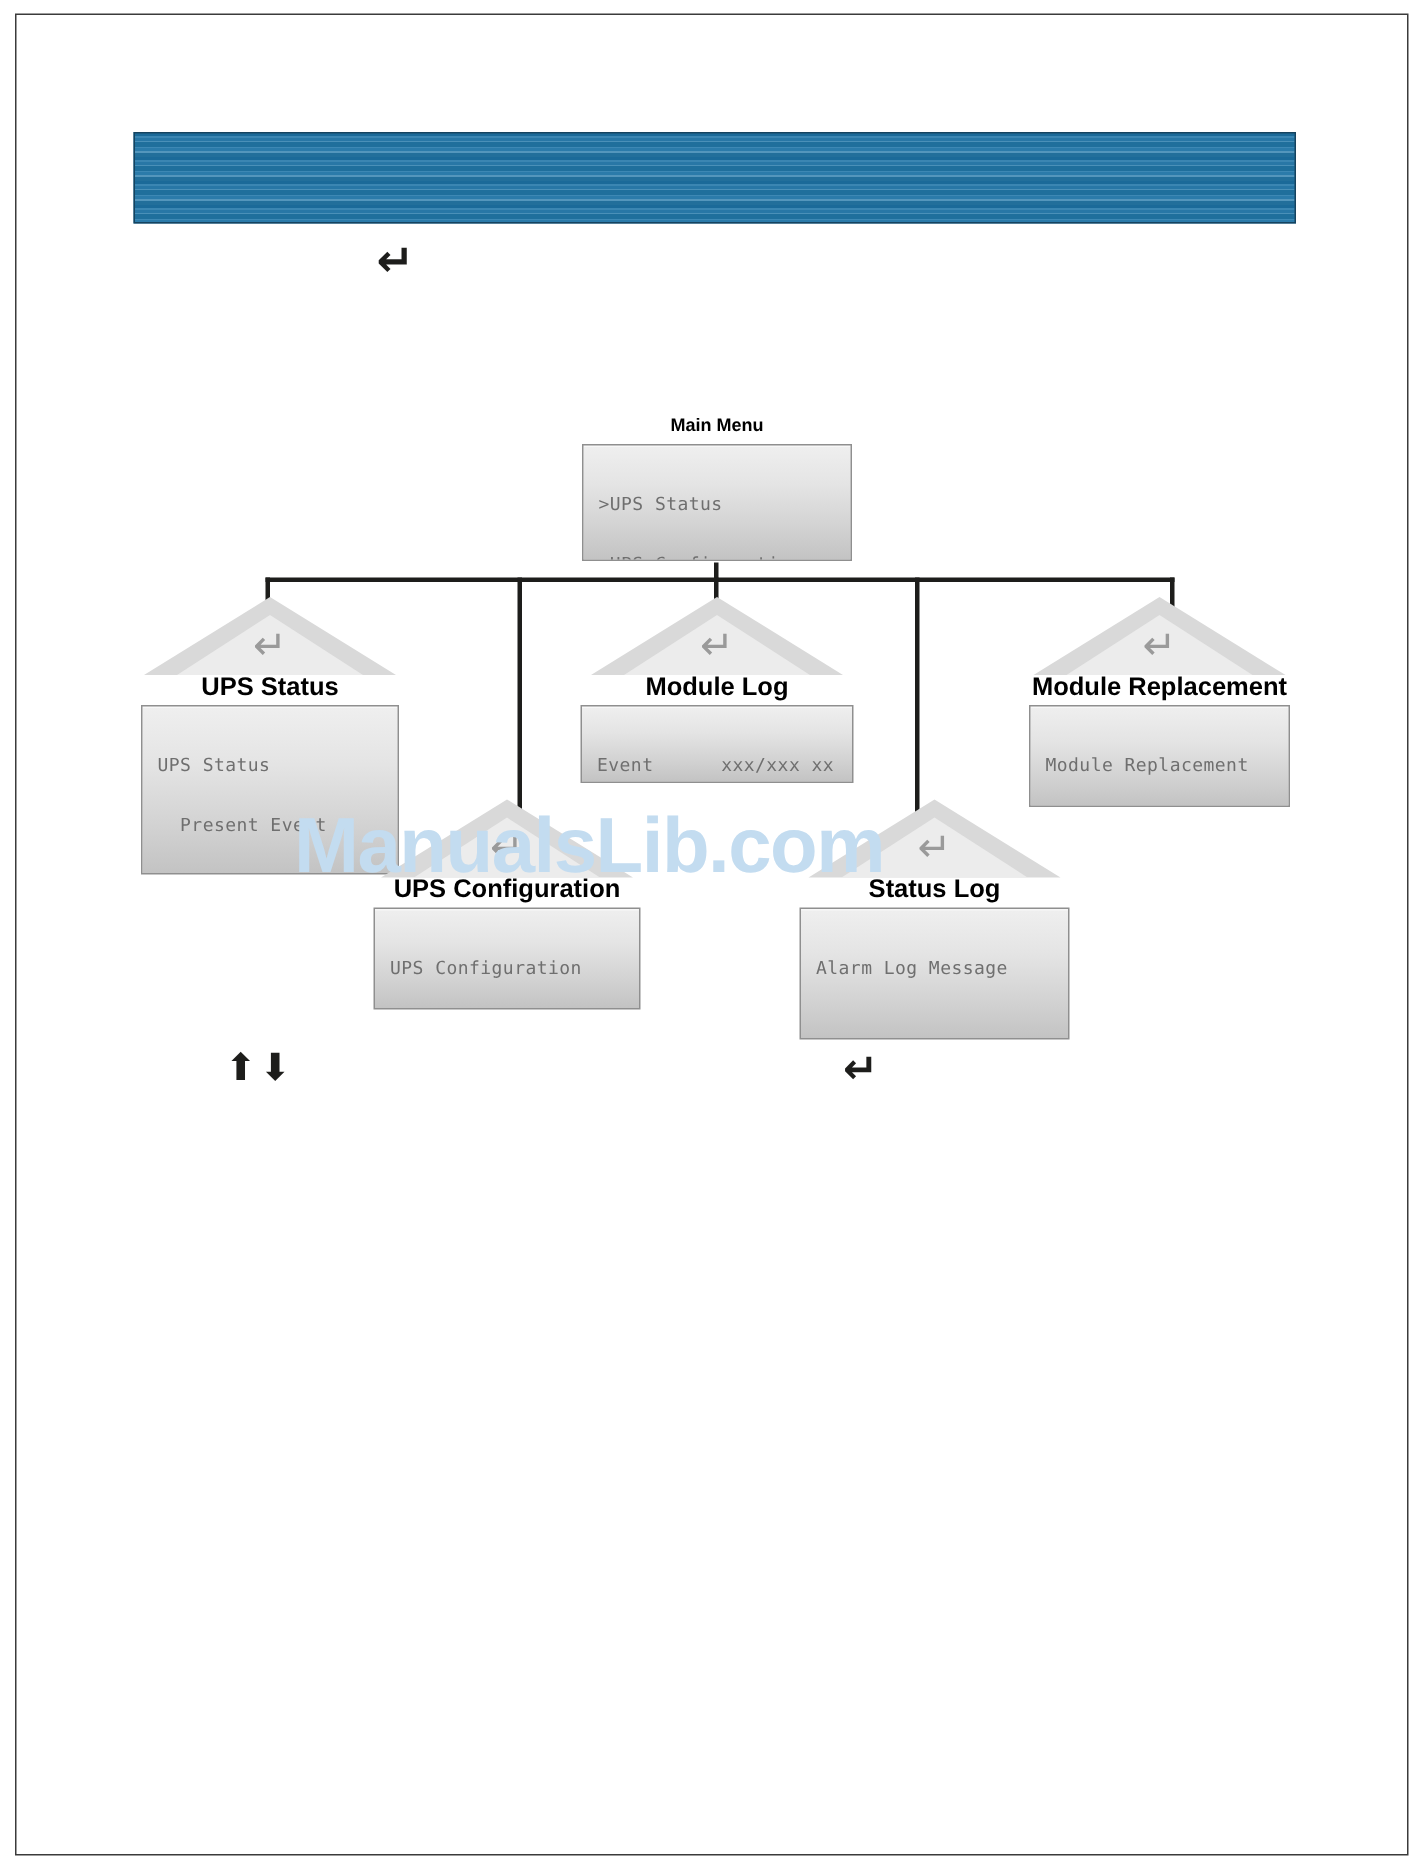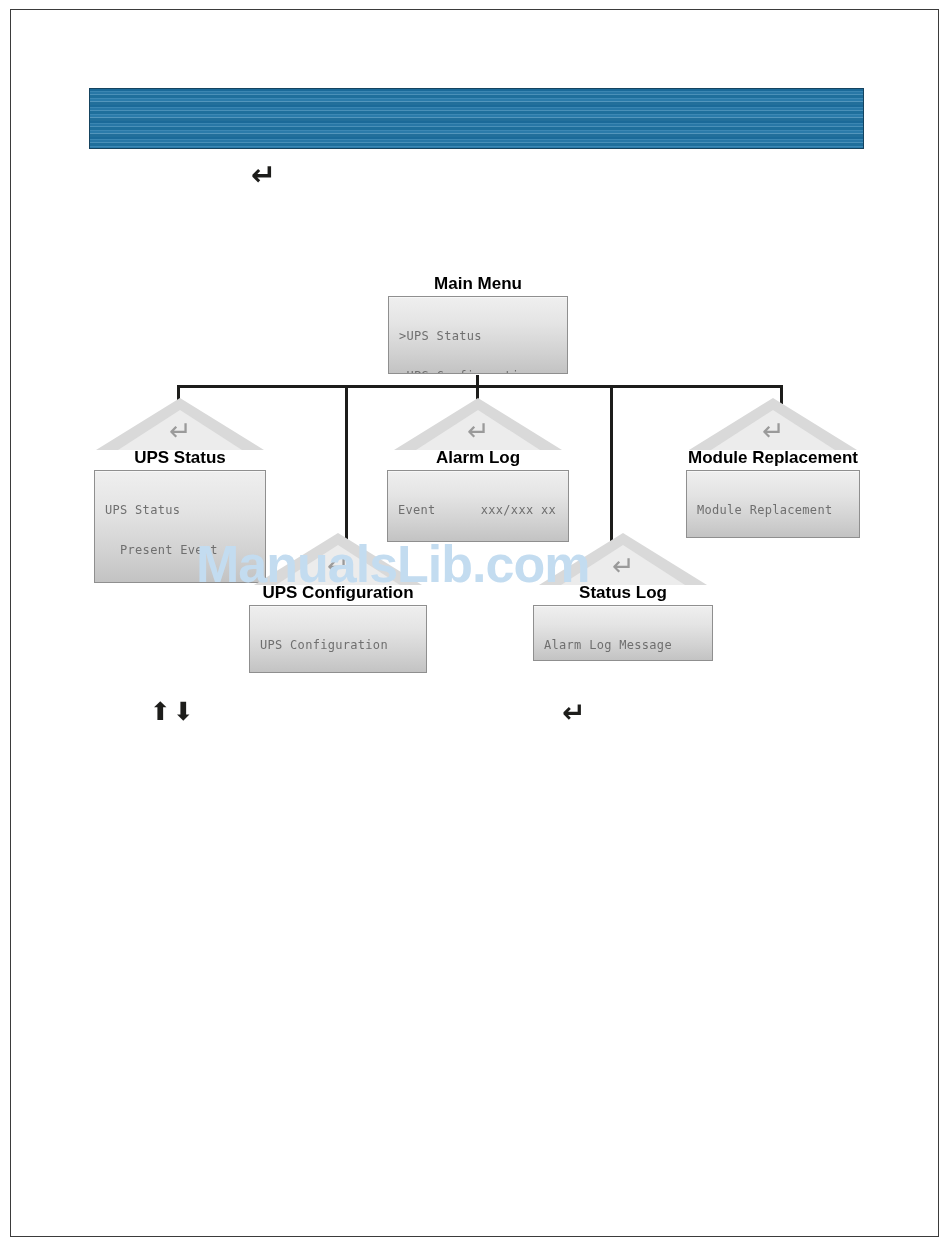--- a/index.html
+++ b/index.html
@@ -165,36 +165,36 @@
     white-space: pre;
     overflow: hidden;
   }
   .lcd .lcd-line {
     white-space: pre;
   }
 
   
   #node-main-menu   { left: 388px; top: 276px; width: 180px; }
   #node-main-menu .lcd { height: 78px; }
-  #node-main-menu .node-title { font-size: 17px; }
+  #node-main-menu .node-title { font-size: 12px; }
 
   #node-ups-status  { left: 94px; top: 398px; width: 172px; }
   #node-ups-status .lcd { height: 113px; }
 
   #node-event-log   { left: 387px; top: 398px; width: 182px; }
-  #node-event-log .lcd { height: 72px; }
+  #node-event-log .lcd { height: 52px; }
 
   #node-module-repl { left: 686px; top: 398px; width: 174px; }
   #node-module-repl .lcd { height: 68px; }
 
   #node-ups-config  { left: 249px; top: 533px; width: 178px; }
   #node-ups-config .lcd { height: 68px; }
 
   #node-alarm-log   { left: 533px; top: 533px; width: 180px; }
-  #node-alarm-log .lcd { height: 56px; }
+  #node-alarm-log .lcd { height: 88px; }
 
   
   #watermark {
     position: absolute;
     left: 196px;
     top: 536px;
     width: 520px;
     font-family: "Liberation Sans", sans-serif;
     font-size: 52px;
     font-weight: bold;
@@ -260,21 +260,21 @@
       
     </div>
   </div>
 
   <div class="node" id="node-event-log">
     <div class="tri-wrap">
       <div class="tri"></div>
       <div class="tri-inner"></div>
       <div class="tri-key">↵</div>
     </div>
-    <div class="node-title">Alarm Log</div>
+    <div class="node-title">Module Log</div>
     <div class="lcd">
       <div class="lcd-line">Event      xxx/xxx xx</div>
       
       
       
     </div>
   </div>
 
   <div class="node" id="node-module-repl">
     <div class="tri-wrap">

